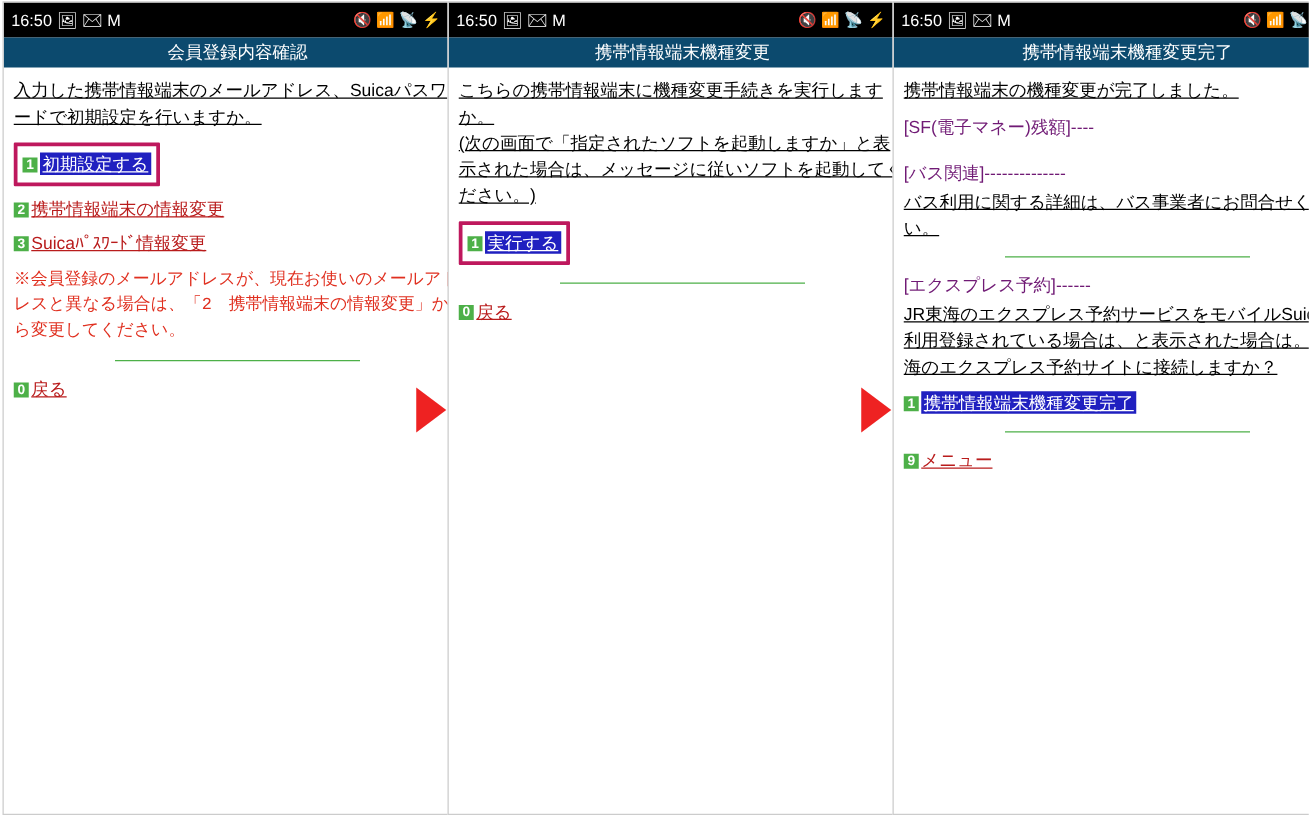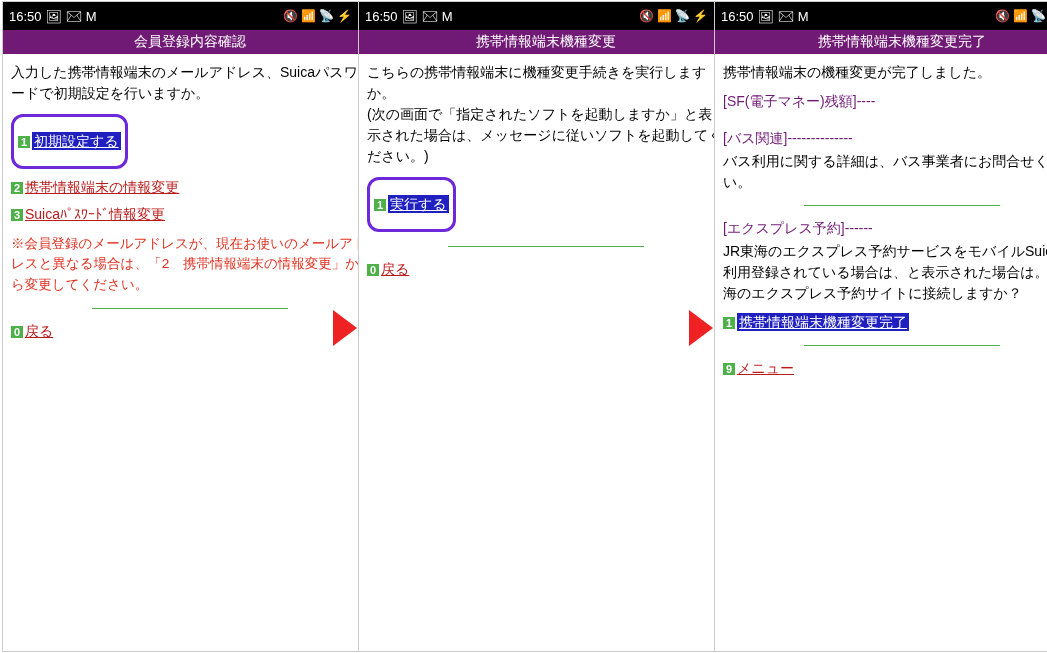--- a/index.html
+++ b/index.html
@@ -5,29 +5,29 @@
   * { box-sizing: border-box; }
   body { margin: 0; padding: 0; font-family: sans-serif; background: #fff; width: 1047px; height: 653px; position: relative; }
   .phone { position: absolute; width: 376px; height: 651px; border: 1px solid #ccc; background: #fff; overflow: hidden; }
   .phone1 { left: 2px; top: 1px; }
   .phone2 { left: 358px; top: 1px; }
   .phone3 { left: 714px; top: 1px; }
   .statusbar { height: 28px; background: #000; color: #fff; display: flex; align-items: center; justify-content: space-between; padding: 0 6px; font-size: 13px; }
   .status-left { display: flex; align-items: center; gap: 4px; }
   .status-right { display: flex; align-items: center; gap: 4px; font-size: 12px; }
   .status-icon { display: inline-block; }
-  .header { height: 24px; background: #701a75; color: #fff; font-size: 14px; display: flex; align-items: center; justify-content: center; font-weight: normal; }
+  .header { height: 24px; background: #0c4a6e; color: #fff; font-size: 14px; display: flex; align-items: center; justify-content: center; font-weight: normal; }
   .content { padding: 8px 8px; font-size: 14px; line-height: 1.5; }
-  .text { color: #000; margin-bottom: 8px; }
+  .text { color: #000; margin-bottom: 8px; text-decoration: underline; }
   .linkrow { margin: 6px 0; }
   .num { display: inline-block; background: #4db048; color: #fff; font-size: 11px; width: 12px; height: 12px; line-height: 12px; text-align: center; margin-right: 2px; vertical-align: middle; font-weight: bold; }
   .num0 { background: #4db048; }
   .link { color: #b91c1c; text-decoration: underline; }
   .link-hl { background: #2020c0; color: #fff; padding: 1px 2px; text-decoration: underline; }
-  .redbox { border: 3px solid #6d28d9; border-radius: 12px; padding: 14px 4px; display: inline-block; margin: 2px 0; }
+  .redbox { border: 3px solid #be185d; border-radius: 1px; padding: 4px 4px; display: inline-block; margin: 2px 0; }
   .redtext { color: #e03020; margin: 10px 0; font-size: 13.5px; line-height: 1.5; font-family: Liberation Mono, monospace; }
   .divider { border: none; border-top: 1px solid #4db048; margin: 12px auto; width: 55%; }
   .section-head { color: #701a75; margin: 8px 0 2px 0; font-size: 14px; }
   .balance { color: #000; font-size: 14px; }
   .yen-sym { color: #4db048; font-size: 11px; margin-right: 2px; }
   .arrow { position: absolute; width: 0; height: 0; border-top: 18px solid transparent; border-bottom: 18px solid transparent; border-left: 24px solid #e22; top: 310px; }
   .arrow1 { left: 333px; }
   .arrow2 { left: 689px; }
 </style>
 </head>

